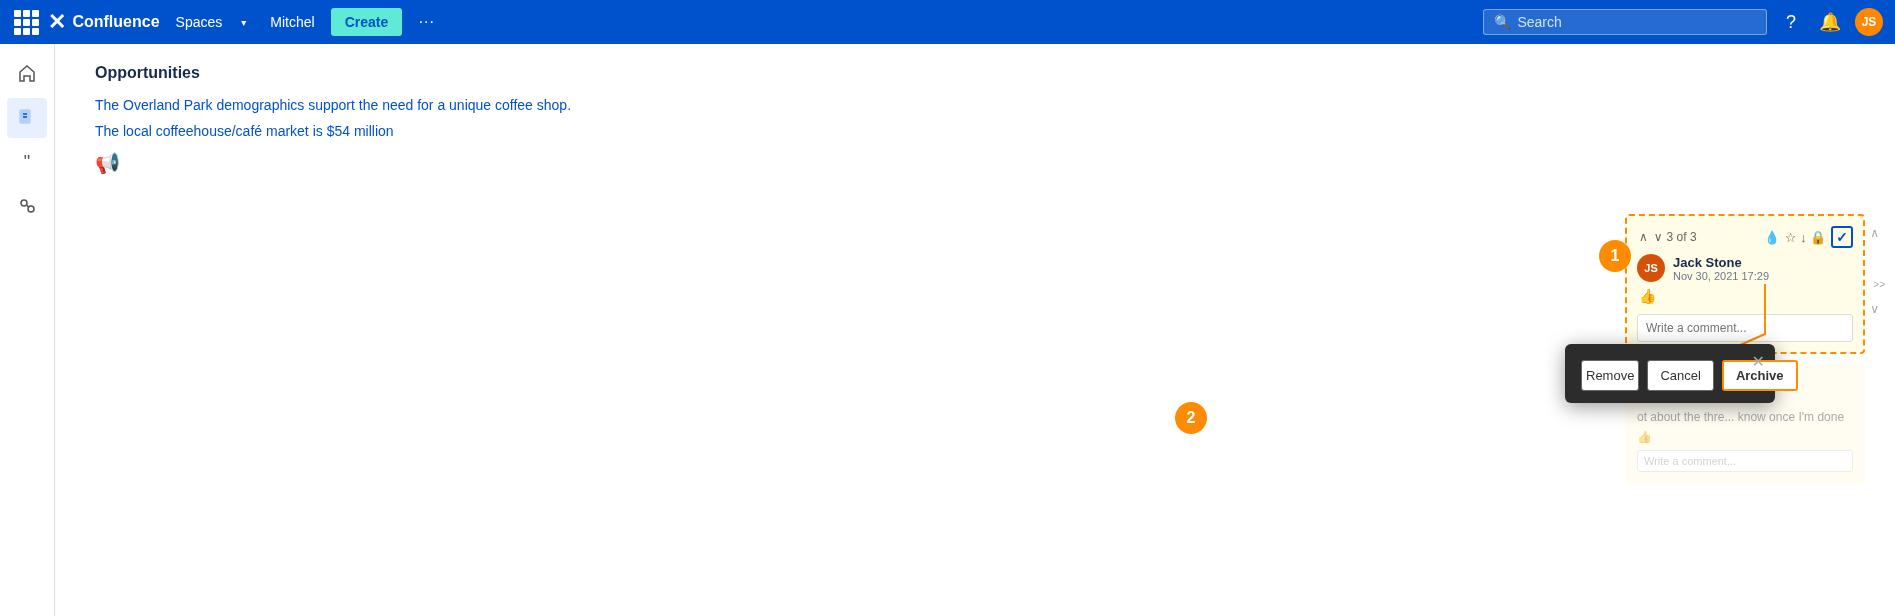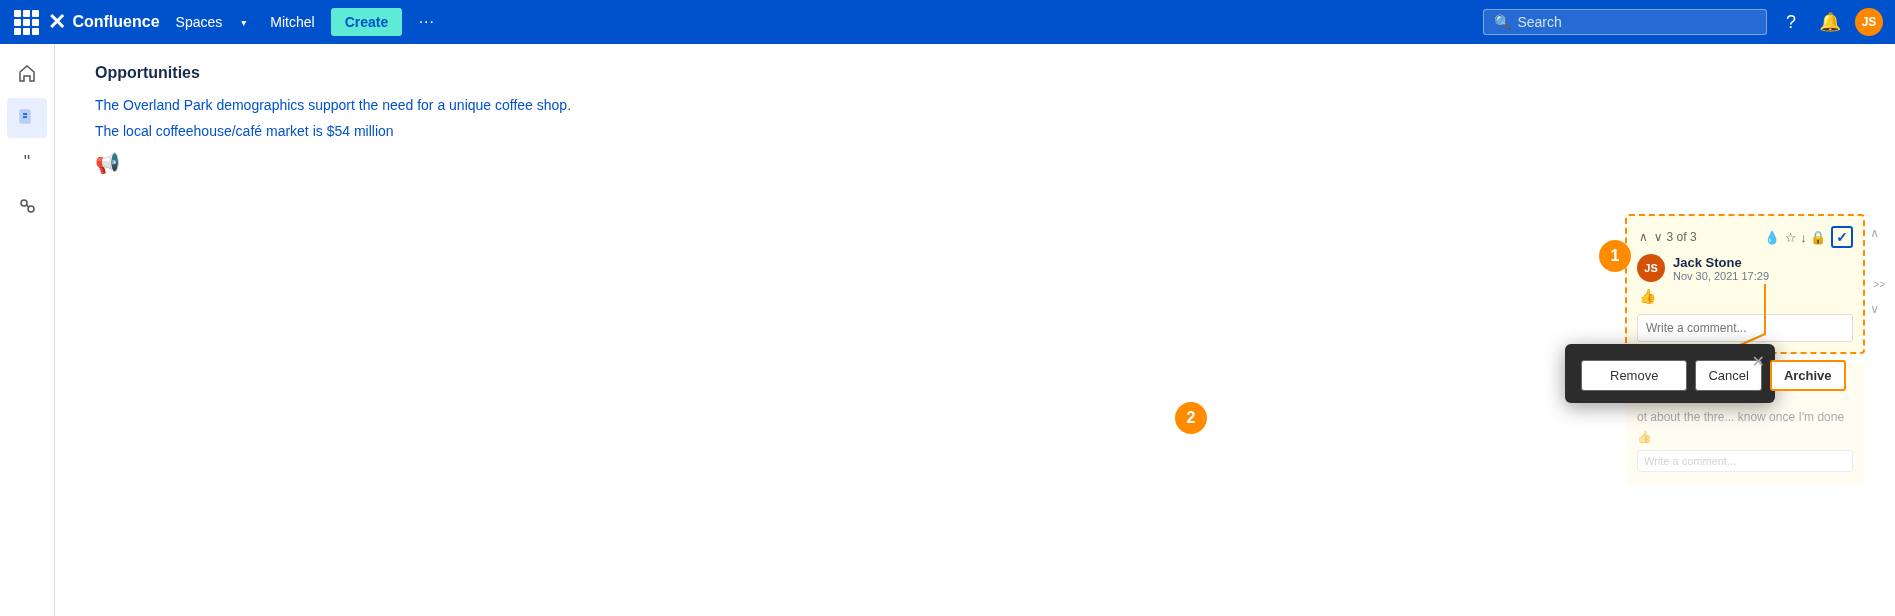--- a/index.html
+++ b/index.html
@@ -58,21 +58,21 @@
     .comment-input { width: 100%; border: 1px solid #ddd; border-radius: 3px; padding: 6px 8px; font-size: 12px; color: #999; background: #fff; cursor: text; outline: none; }
 
     
     .resolve-dialog {
       position: absolute; right: 120px; top: 300px; width: 210px;
       background: #2c2c2c; border-radius: 6px; padding: 16px 16px 12px 16px; z-index: 10;
       box-shadow: 0 4px 20px rgba(0,0,0,0.4);
     }
     .resolve-dialog-title { color: #fff; font-size: 14px; font-weight: 600; margin-bottom: 12px; }
     .resolve-dialog-btns { display: flex; gap: 8px; justify-content: flex-start; }
-    .resolve-dialog-remove { background: #fff; color: #333; border: 1px solid #666; border-radius: 3px; padding: 6px 28px; font-size: 13px; cursor: pointer; font-weight: 500; }
+    .resolve-dialog-remove { background: #fff; color: #333; border: 1px solid #666; border-radius: 3px; padding: 6px 4px; font-size: 13px; cursor: pointer; font-weight: 500; }
     .resolve-dialog-cancel { background: #fff; color: #333; border: 1px solid #666; border-radius: 3px; padding: 6px 12px; font-size: 13px; cursor: pointer; font-weight: 500; }
     .resolve-dialog-archive { background: #fff; color: #333; border: 2px solid #ff8c00; border-radius: 3px; padding: 6px 12px; font-size: 13px; cursor: pointer; font-weight: 600; }
     .resolve-dialog-close { position: absolute; top: 8px; right: 10px; background: none; border: none; color: #aaa; cursor: pointer; font-size: 16px; }
 
     
     .comment-panel-bg {
       position: absolute; right: 30px; top: 300px; width: 240px;
       background: #fffde7; border: 2px dashed transparent; border-radius: 4px; padding: 10px;
       opacity: 0.5; z-index: 5;
     }

